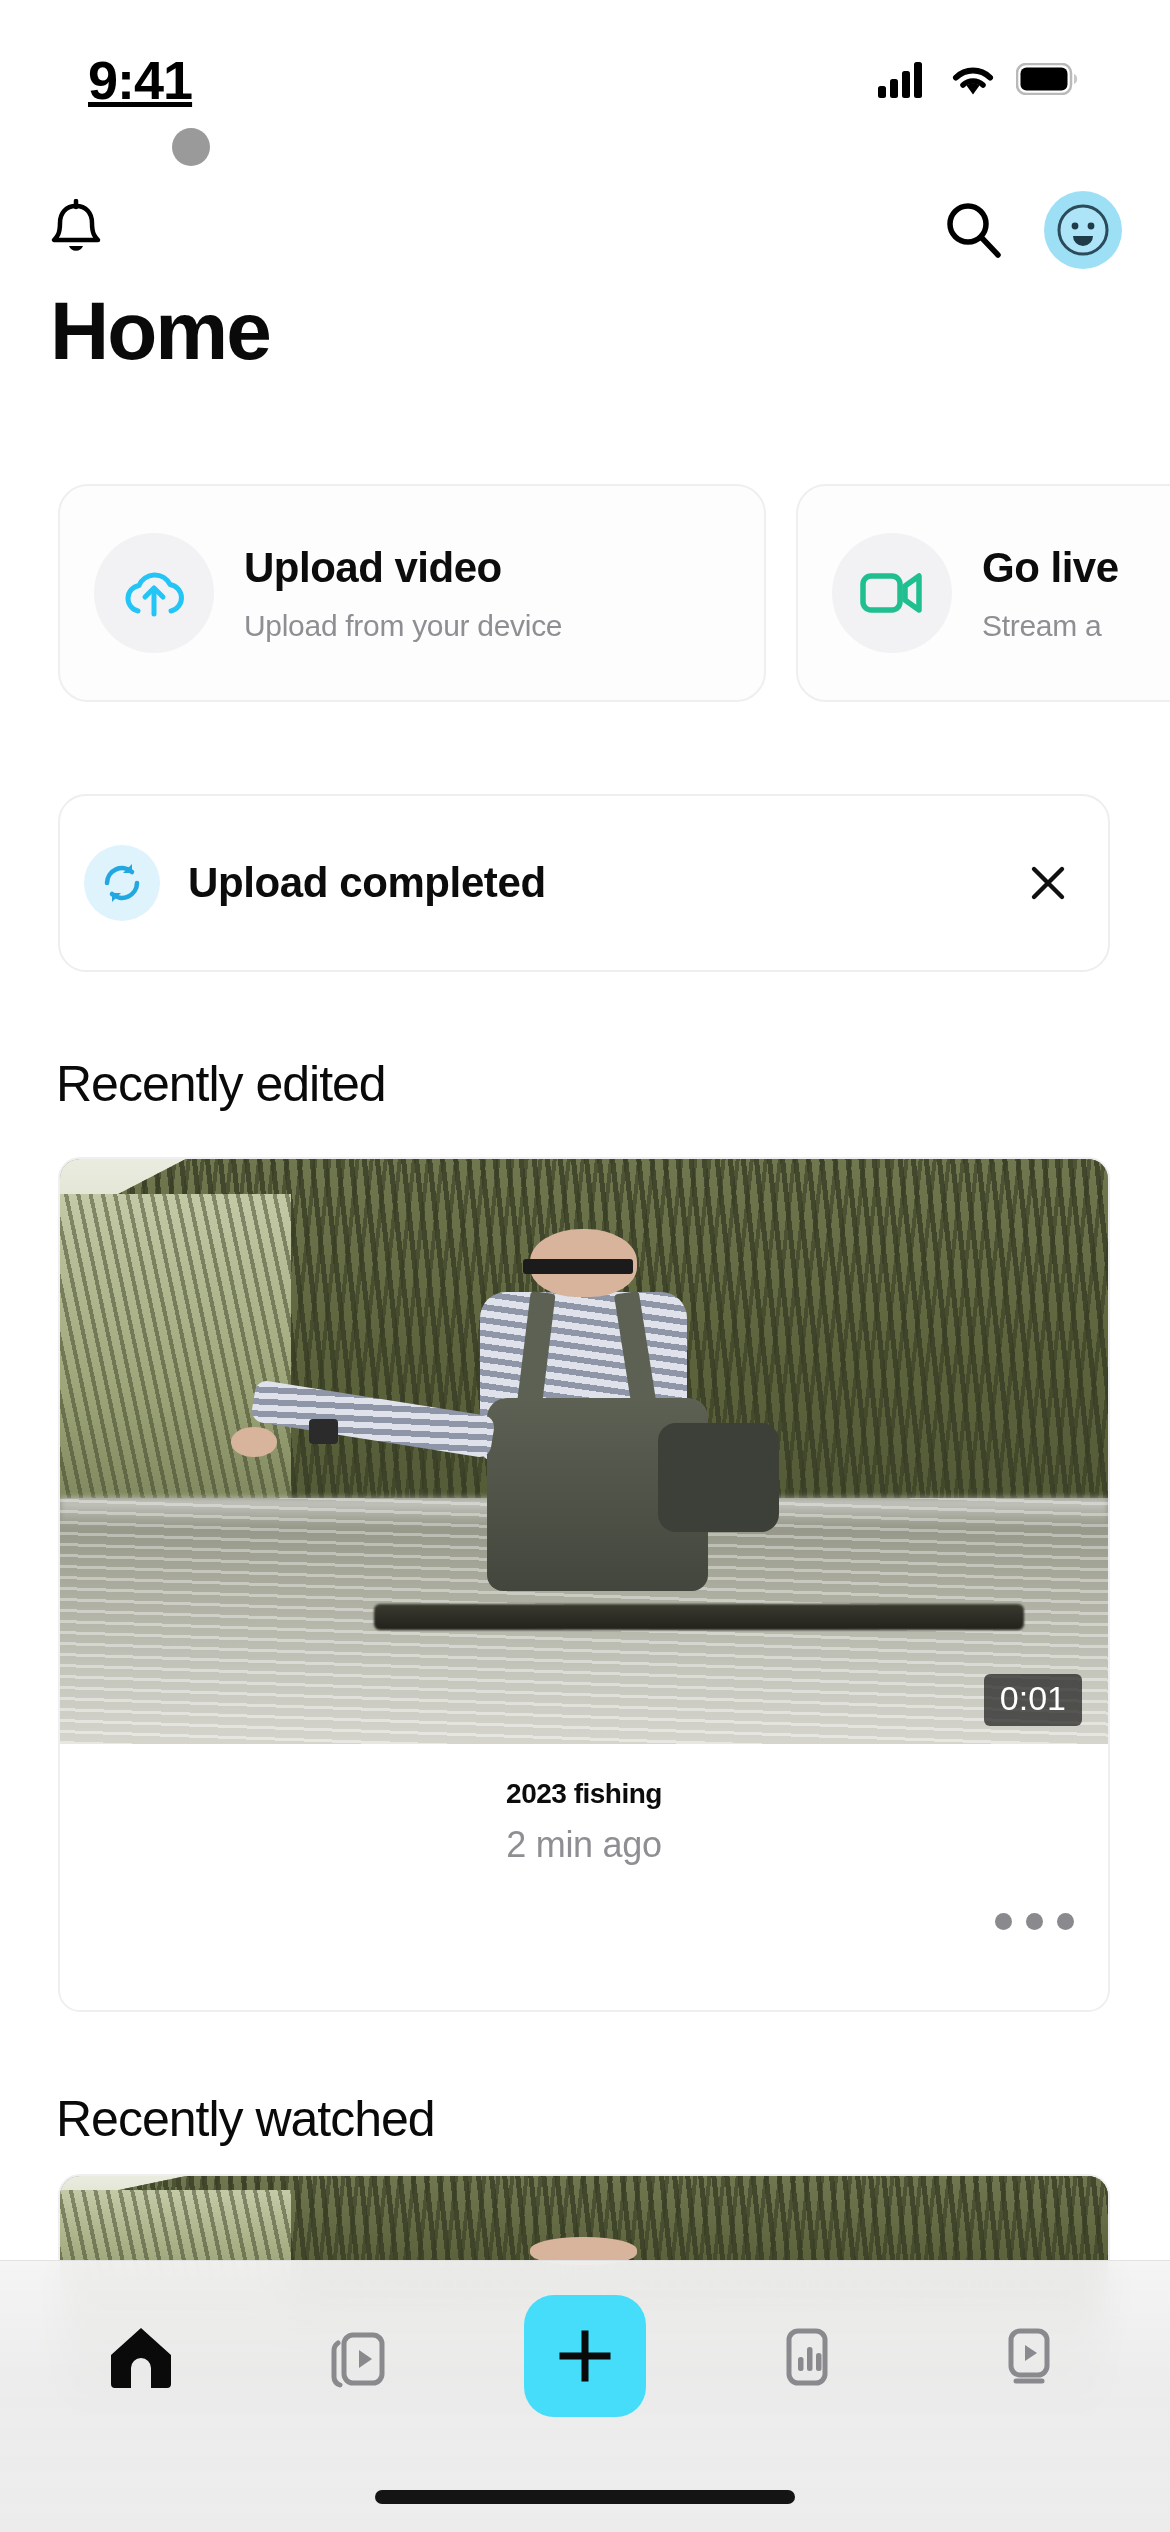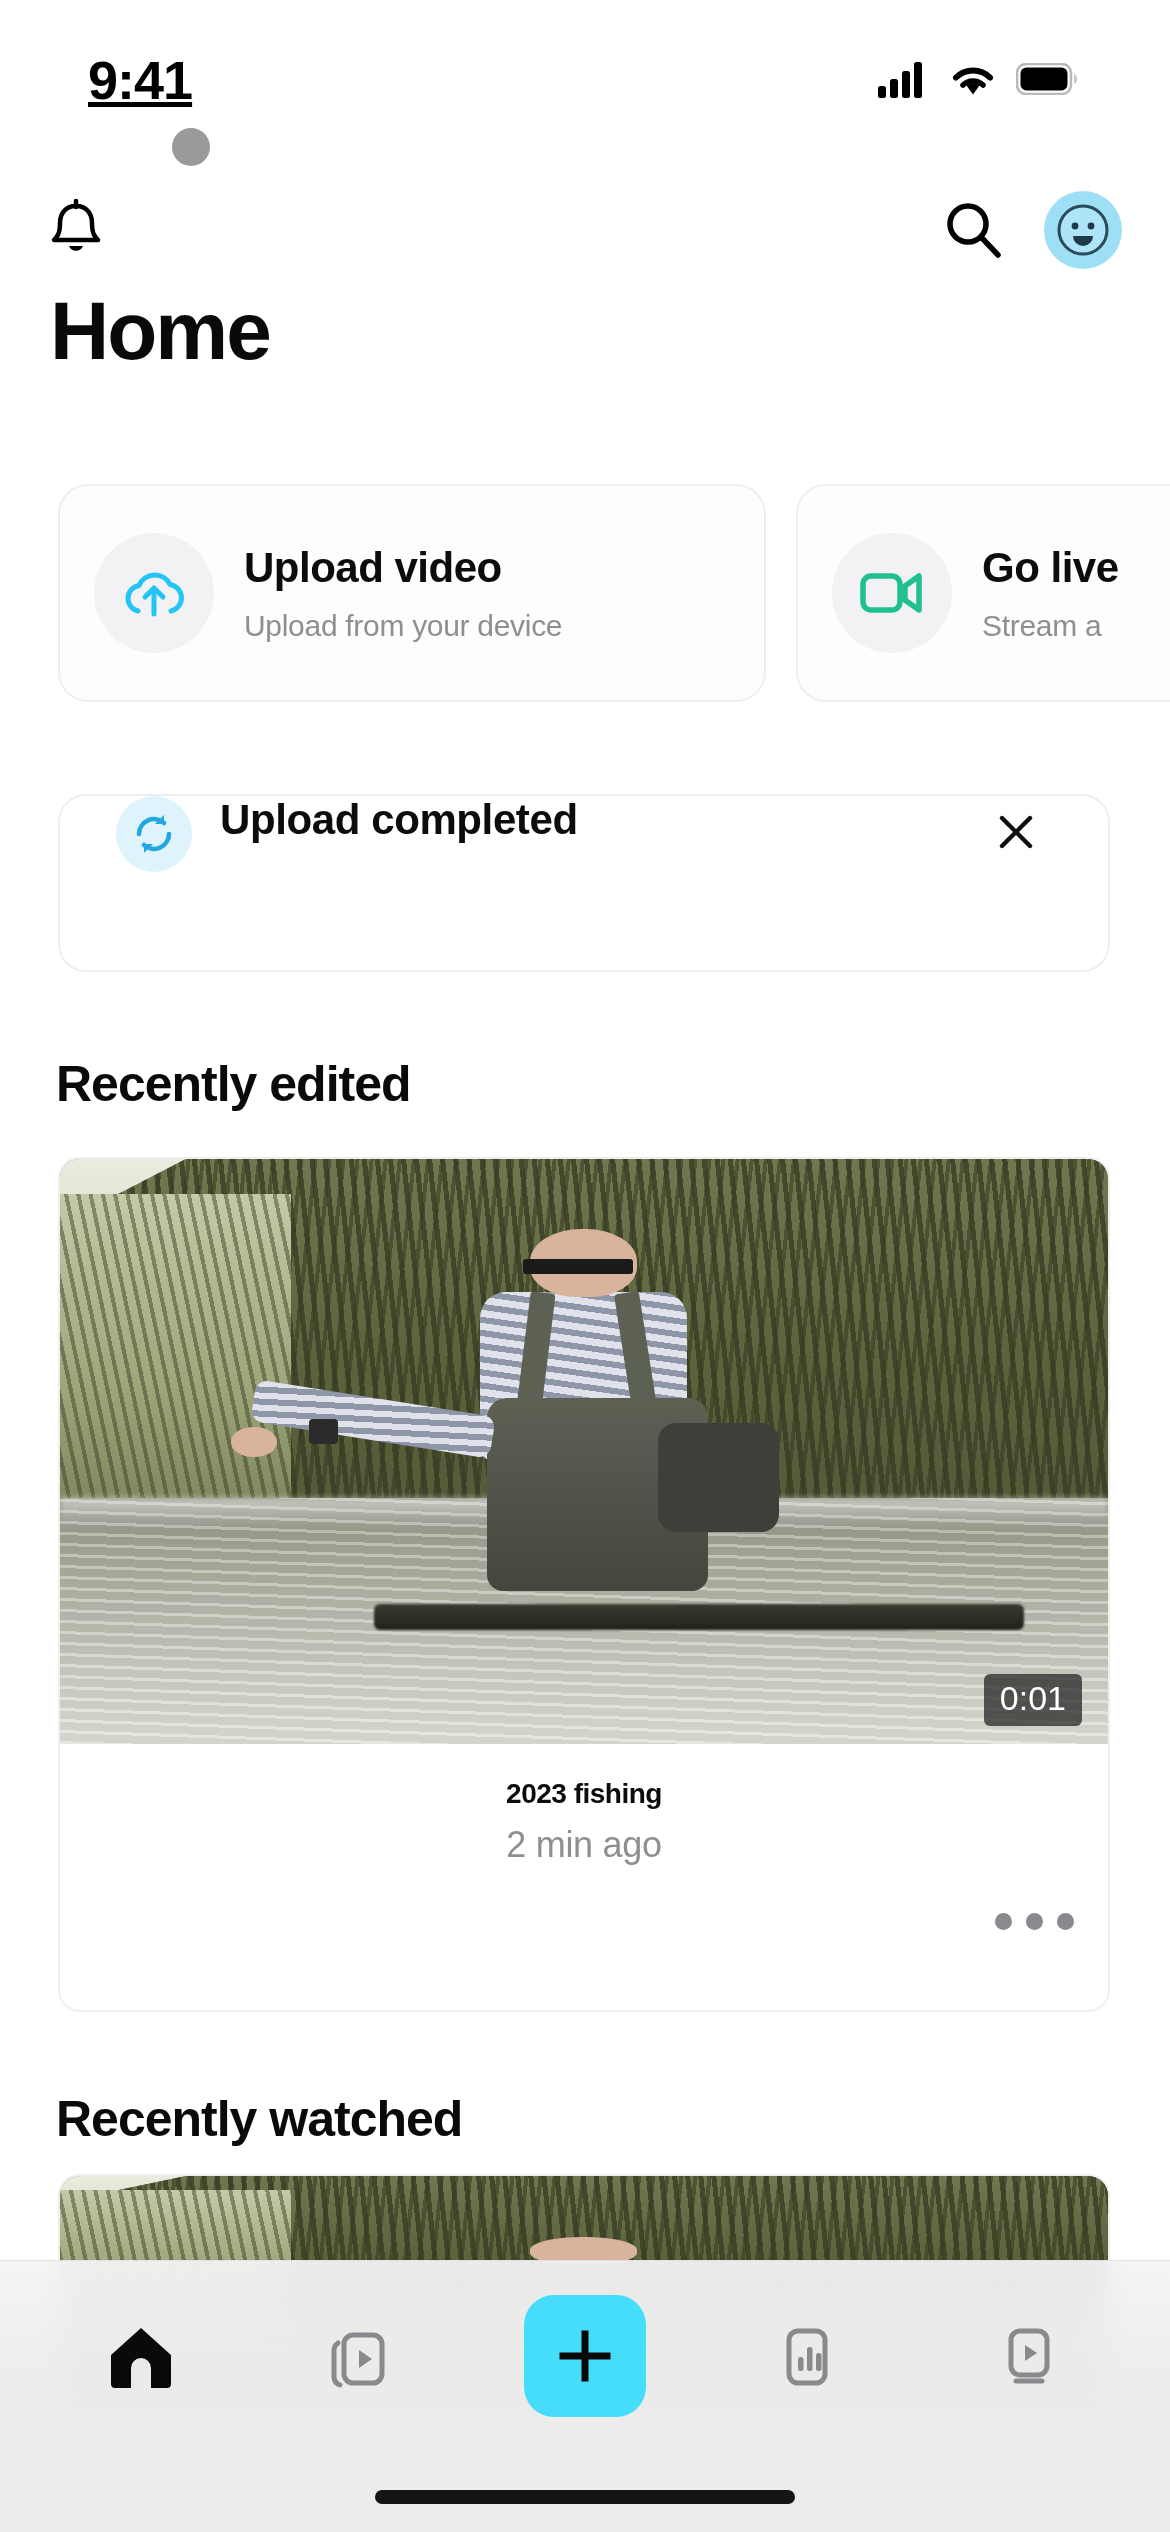--- a/index.html
+++ b/index.html
@@ -82,40 +82,40 @@
   .card-title { font-size:42px; font-weight:700; color:#0c0c0c; letter-spacing:-0.5px; white-space:nowrap; }
   .card-sub { font-size:30px; font-weight:400; color:#8e8e93; letter-spacing:-0.3px; white-space:nowrap; }
 
   
   .banner {
     position:absolute; top:794px; left:58px;
     width:1052px; height:178px;
     background:#fff;
     border:2px solid #eeeef0;
     border-radius:28px;
-    display:flex; align-items:flex-start;
-    padding:0 56px;
+    display:flex; align-items:center;
+    padding:0 24px;
   }
   .banner-iconwrap {
     width:76px; height:76px; border-radius:50%;
     background:#dff3fc;
     display:flex; align-items:center; justify-content:center;
     flex:0 0 auto;
   }
   .banner-text {
     flex:1 1 auto;
     margin-left:28px;
     font-size:42px; font-weight:700; color:#0c0c0c; letter-spacing:-0.4px;
   }
   .banner-close { width:72px; height:72px; display:flex; align-items:center; justify-content:center; }
 
   
   .section-heading {
     position:absolute; left:56px;
-    font-size:50px; font-weight:700; color:#0a0a0a; letter-spacing:-1px;
+    font-size:50px; font-weight:400; color:#0a0a0a; letter-spacing:-1px;
   }
   #heading-edited  { top:1055px; }
   #heading-watched { top:2090px; }
 
   
   .video-card {
     position:absolute; top:1157px; left:58px;
     width:1052px; height:855px;
     background:#fff;
     border:2px solid #efeff1;

